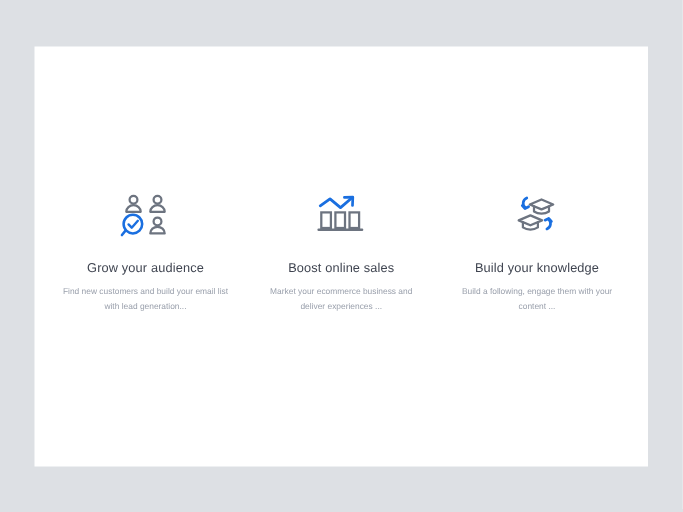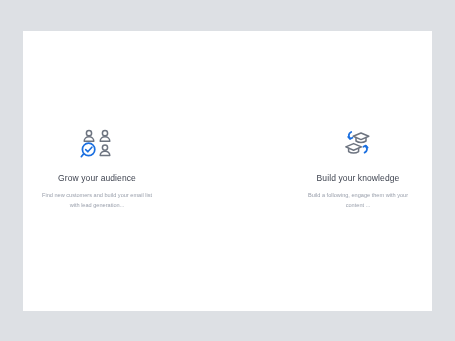--- a/index.html
+++ b/index.html
@@ -99,20 +99,37 @@
 
             <circle cx="8.6" cy="20.4" r="6.2" stroke="#1a6fe0" stroke-width="1.7" fill="none"></circle>
             <path d="M3.4 25.1l-2.1 2.6" stroke="#1a6fe0" stroke-width="1.7" stroke-linecap="round"></path>
             <path d="M5.7 20.6l2.1 2.2 4.1-4.6" stroke="#1a6fe0" stroke-width="1.6" fill="none" stroke-linecap="round" stroke-linejoin="round"></path>
           </svg>
         </div>
         <div class="feature-title">Grow your audience</div>
         <div class="feature-body">Find new customers and build your email list with lead generation...</div>
       </div>
 
+      <div class="feature-col">
+        <div class="feature-icon">
+          <svg width="34" height="30" viewBox="0 0 34 30" fill="none">
+
+            <path d="M2.5 8.2 L9 3.6 L16 9.4 L23.5 3.0" stroke="#1a6fe0" stroke-width="1.9" fill="none" stroke-linecap="round" stroke-linejoin="round"></path>
+            <path d="M18.6 2.6 L24.2 2.4 L24.0 8.0" stroke="#1a6fe0" stroke-width="1.8" fill="none" stroke-linecap="round" stroke-linejoin="round"></path>
+
+            <rect x="3.2" y="12.6" width="6.4" height="10.4" stroke="#6d7480" stroke-width="1.5" fill="none"></rect>
+            <rect x="12.6" y="12.6" width="6.4" height="10.4" stroke="#6d7480" stroke-width="1.5" fill="none"></rect>
+            <rect x="22.0" y="12.6" width="6.4" height="10.4" stroke="#6d7480" stroke-width="1.5" fill="none"></rect>
+
+            <path d="M1.4 24.2 L30.4 24.2" stroke="#6d7480" stroke-width="1.6" stroke-linecap="round"></path>
+          </svg>
+        </div>
+        <div class="feature-title">Boost online sales</div>
+        <div class="feature-body">Market your ecommerce business and deliver experiences ...</div>
+      </div>
 
       <div class="feature-col">
         <div class="feature-icon">
           <svg width="34" height="30" viewBox="0 0 34 30" fill="none">
 
             <path d="M20.0 4.0 L27.8 7.3 L20.0 10.6 L12.2 7.3 Z" stroke="#6d7480" stroke-width="1.5" fill="none" stroke-linejoin="round"></path>
             <path d="M15.0 8.6 L15.0 12.0 C15.0 12.0 17.2 13.4 20.0 13.4 C22.8 13.4 25.0 12.0 25.0 12.0 L25.0 8.6" stroke="#6d7480" stroke-width="1.5" fill="none" stroke-linecap="round" stroke-linejoin="round"></path>
 
             <path d="M12.6 14.6 L20.4 17.9 L12.6 21.2 L4.8 17.9 Z" stroke="#6d7480" stroke-width="1.5" fill="none" stroke-linejoin="round"></path>
             <path d="M7.6 19.2 L7.6 22.6 C7.6 22.6 9.8 24.0 12.6 24.0 C15.4 24.0 17.6 22.6 17.6 22.6 L17.6 19.2" stroke="#6d7480" stroke-width="1.5" fill="none" stroke-linecap="round" stroke-linejoin="round"></path>

